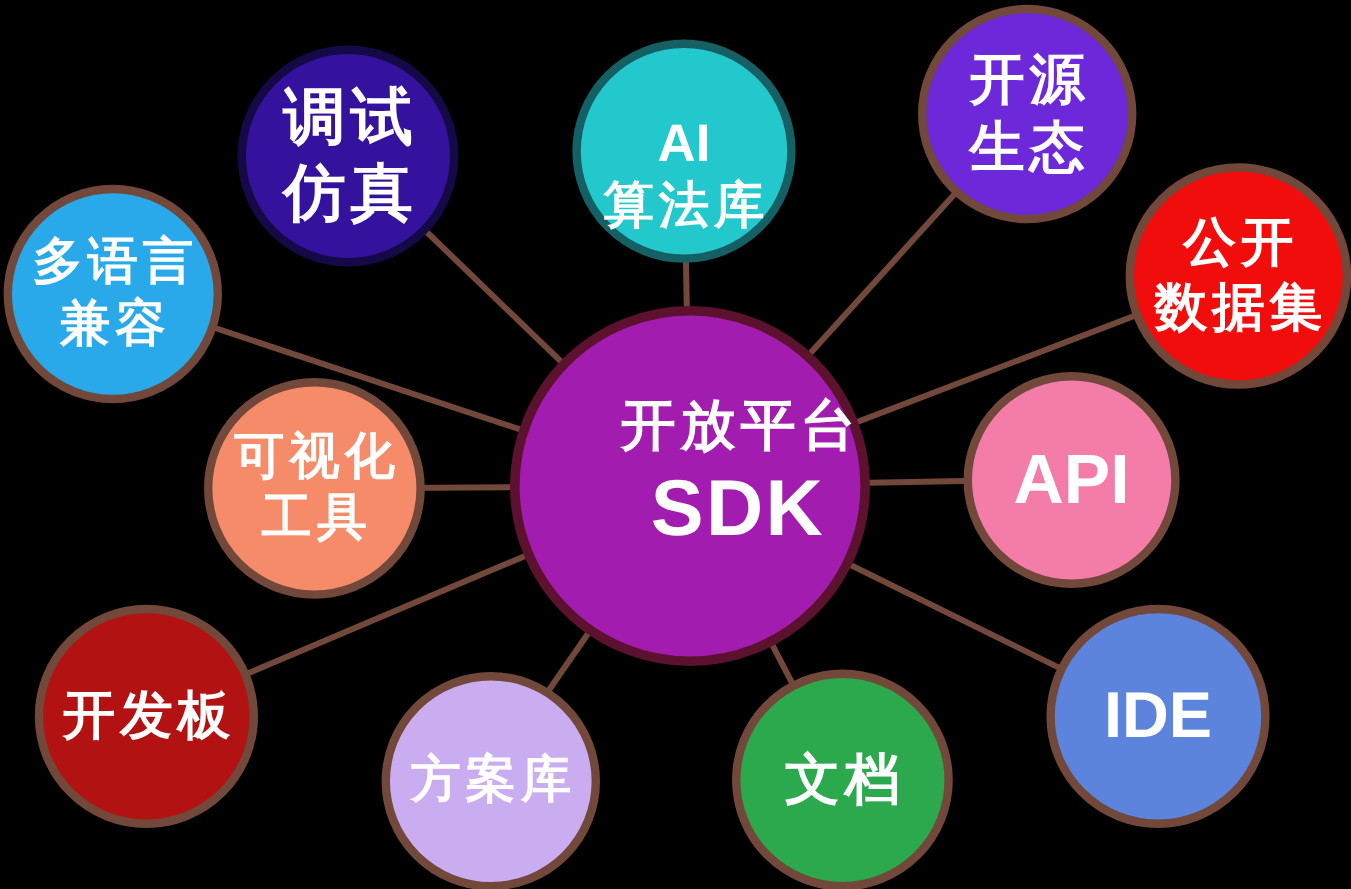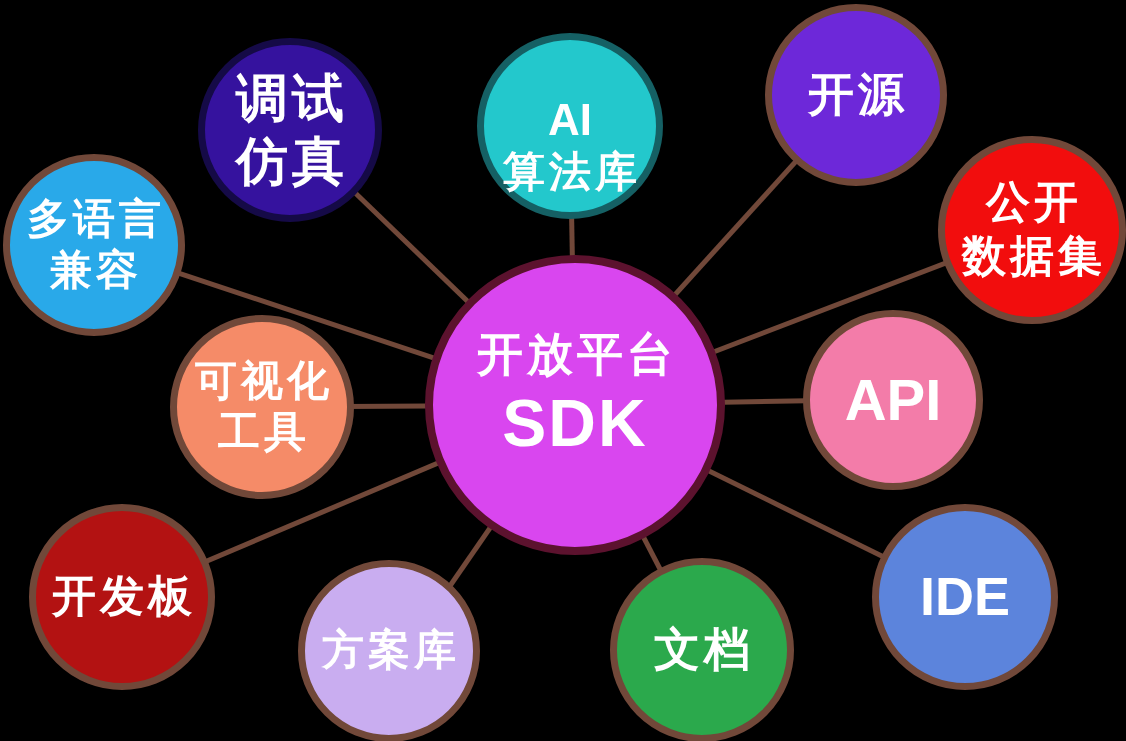--- a/index.html
+++ b/index.html
@@ -67,21 +67,21 @@
   .n-oss   { left: 765px; top: 4px;   width: 182px; height: 182px; }
   .n-oss .cjk { font-size: 46px; }
   .n-data  { left: 938px; top: 136px; width: 188px; height: 188px; }
   .n-data .cjk { font-size: 44px; }
   .n-api   { left: 803px; top: 310px; width: 180px; height: 180px; }
   .n-api .latin { font-size: 58px; }
   .n-ide   { left: 872px; top: 504px; width: 186px; height: 186px; }
   .n-ide .latin { font-size: 54px; }
   .n-docs  { left: 610px; top: 558px; width: 184px; height: 184px; }
   .n-docs .cjk { font-size: 46px; }
-  .n-sol   { left: 298px; top: 560px; width: 182px; height: 182px; }
+  .n-sol   { left: 318px; top: 560px; width: 182px; height: 182px; }
   .n-sol .cjk { font-size: 42px; }
   .n-board { left: 29px;  top: 504px; width: 186px; height: 186px; }
   .n-board .cjk { font-size: 44px; }
   .n-viz   { left: 170px; top: 315px; width: 184px; height: 184px; }
   .n-viz .cjk { font-size: 42px; }
   .n-ml    { left: 3px;   top: 154px; width: 182px; height: 182px; }
   .n-ml .cjk { font-size: 42px; }
   .text-block {
     display: flex;
     flex-direction: column;
@@ -101,21 +101,21 @@
     <line x1="575" y1="405" x2="1032" y2="230"></line>
     <line x1="575" y1="405" x2="851" y2="400"></line>
     <line x1="575" y1="405" x2="965" y2="597"></line>
     <line x1="575" y1="405" x2="702" y2="650"></line>
     <line x1="575" y1="405" x2="405" y2="651"></line>
     <line x1="575" y1="405" x2="122" y2="597"></line>
     <line x1="575" y1="405" x2="262" y2="407"></line>
     <line x1="575" y1="405" x2="94" y2="245"></line>
   </svg>
 
-  <div class="node n-hub" style="background: #d946ef; border-color: rgb(92, 18, 46);">
+  <div class="node n-hub" style="background: #a21caf; border-color: rgb(92, 18, 46); align-items: flex-end;">
     <div class="text-block">
       <span class="l cjk">开放平台</span>
       <span class="l latin">SDK</span>
     </div>
   </div>
 
   <div class="node n-debug" style="background: rgb(53, 18, 158); border-color: rgb(21, 10, 71);">
     <div class="text-block">
       <span class="l cjk">调试</span>
       <span class="l cjk">仿真</span>
@@ -125,20 +125,21 @@
   <div class="node n-ai" style="background: rgb(35, 200, 204); border-color: rgb(21, 96, 100);">
     <div class="text-block">
       <span class="l latin">AI</span>
       <span class="l cjk">算法库</span>
     </div>
   </div>
 
   <div class="node n-oss" style="background: #6d28d9; border-color: rgb(113, 72, 57);">
     <div class="text-block">
       <span class="l cjk">开源</span>
+      <span class="l cjk">生态</span>
     </div>
   </div>
 
   <div class="node n-data" style="background: rgb(242, 13, 13); border-color: rgb(113, 72, 57);">
     <div class="text-block">
       <span class="l cjk">公开</span>
       <span class="l cjk">数据集</span>
     </div>
   </div>
 

